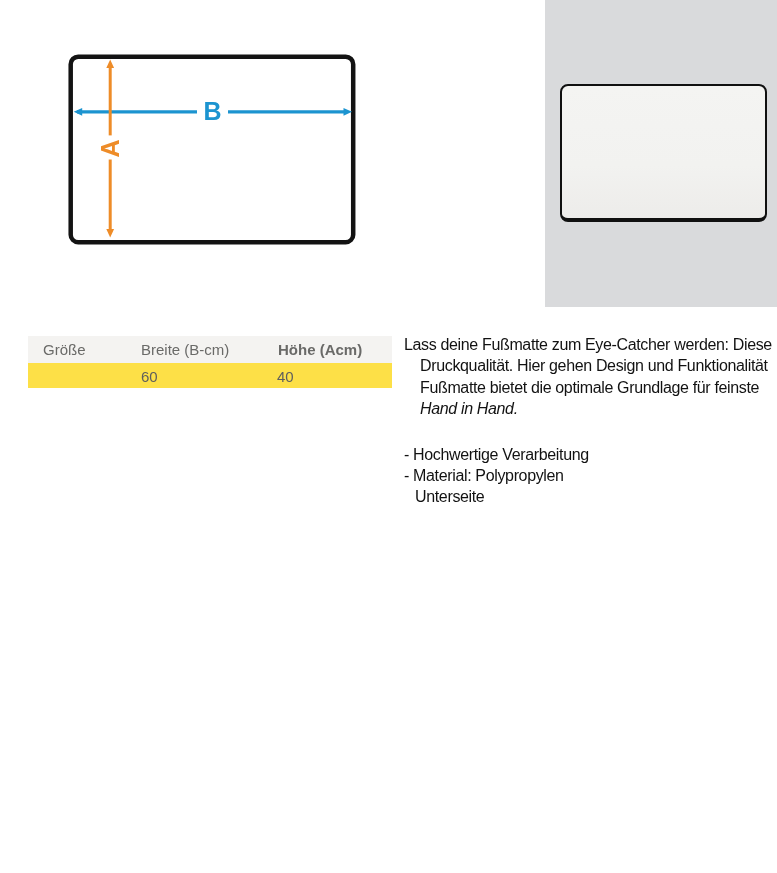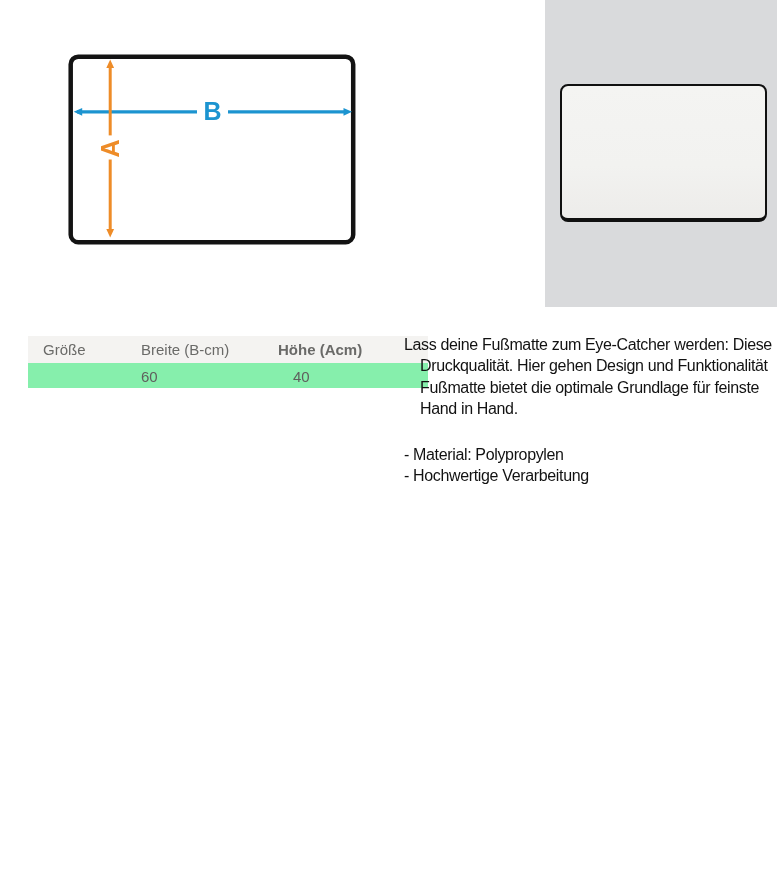--- a/index.html
+++ b/index.html
@@ -32,38 +32,39 @@
 
   <text x="46.2" y="107.4" font-size="25" font-weight="bold" fill="#ee8c28" text-anchor="middle" font-family="Liberation Sans, sans-serif" transform="rotate(-90 46.2 98.5)">A</text>
 </svg>
 
 <div class="abs" style="left:545px;top:0;width:232px;height:307px;background:#d9dadc;"></div>
 
 <div class="abs" style="left:560px;top:84px;width:203px;height:131.5px;
      background:linear-gradient(180deg,#f4f4f2 0%,#f2f2f0 60%,#edecea 100%);
      border:2.5px solid #101010;border-bottom-width:4px;border-radius:8px;"></div>
 
-<div class="abs" style="left:28px;top:336px;width:400px;font-size:15px;color:#6a6a68;">
+<div class="abs" style="left:28px;top:336px;width:364px;font-size:15px;color:#6a6a68;">
 
   <div style="position:relative;height:27px;background:#f4f3f1;">
     <span class="abs" style="left:15px;top:5px;">Größe</span>
     <span class="abs" style="left:113px;top:5px;">Breite (B-cm)</span>
     <span class="abs" style="left:250px;top:5px;font-weight:bold;">Höhe (Acm)</span>
   </div>
 
-  <div style="position:relative;height:25px;background:#86efac;color:#5f5f5d;">
+  <div style="position:relative;height:25px;background:#fde047;color:#5f5f5d;">
     <span class="abs" style="left:113px;top:5px;">60</span>
-    <span class="abs" style="left:265px;top:5px;">40</span>
+    <span class="abs" style="left:249px;top:5px;">40</span>
   </div>
 </div>
 
 <div class="abs" style="left:404px;top:334px;font-size:16px;line-height:21.4px;color:#121212;letter-spacing:-0.35px;white-space:nowrap;">
 
   <div>Lass deine Fußmatte zum Eye-Catcher werden: Diese</div>
   <div style="padding-left:16px;">Druckqualität. Hier gehen Design und Funktionalität</div>
   <div style="padding-left:16px;">Fußmatte bietet die optimale Grundlage für feinste</div>
-  <div style="padding-left:16px;">Hand in Hand.</div>
+  <div style="padding-left:16px;font-style:italic;">Hand in Hand.</div>
 
   <div style="margin-top:24px;">
+    <div>- Hochwertige Verarbeitung</div>
     <div>- Material: Polypropylen</div>
-    <div>- Hochwertige Verarbeitung</div>
+    <div style="padding-left:11px;">Unterseite</div>
   </div>
 </div>
 
 </body></html>

